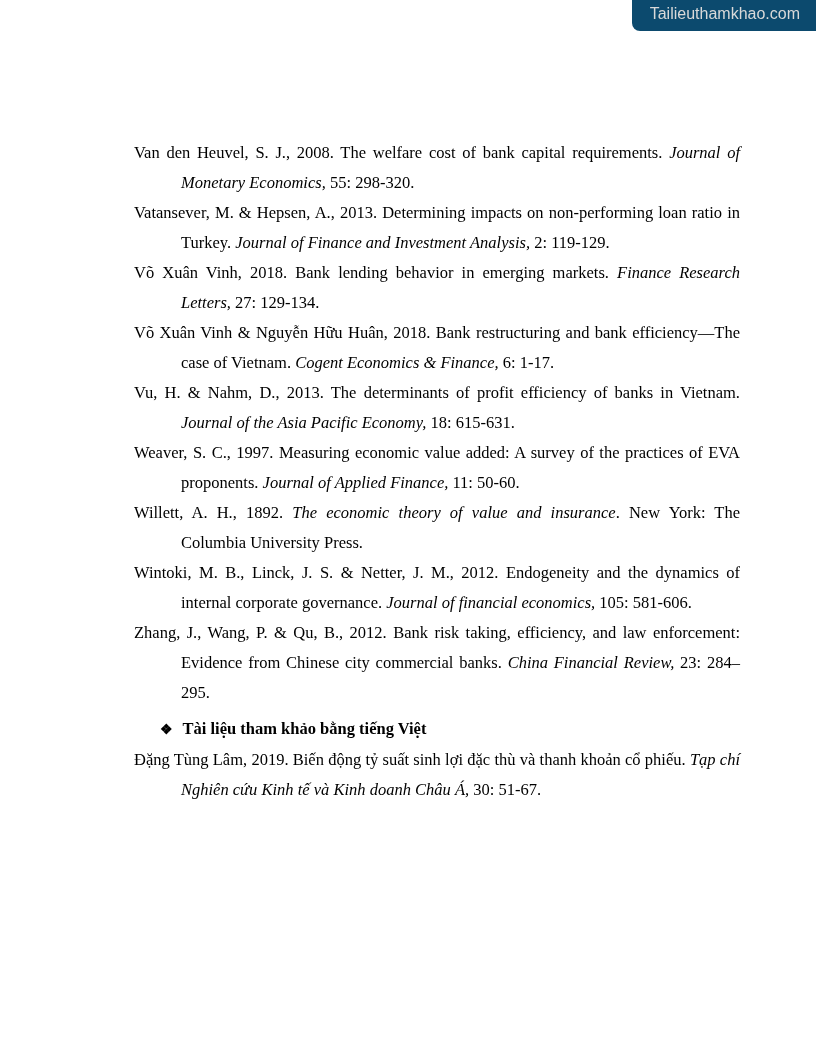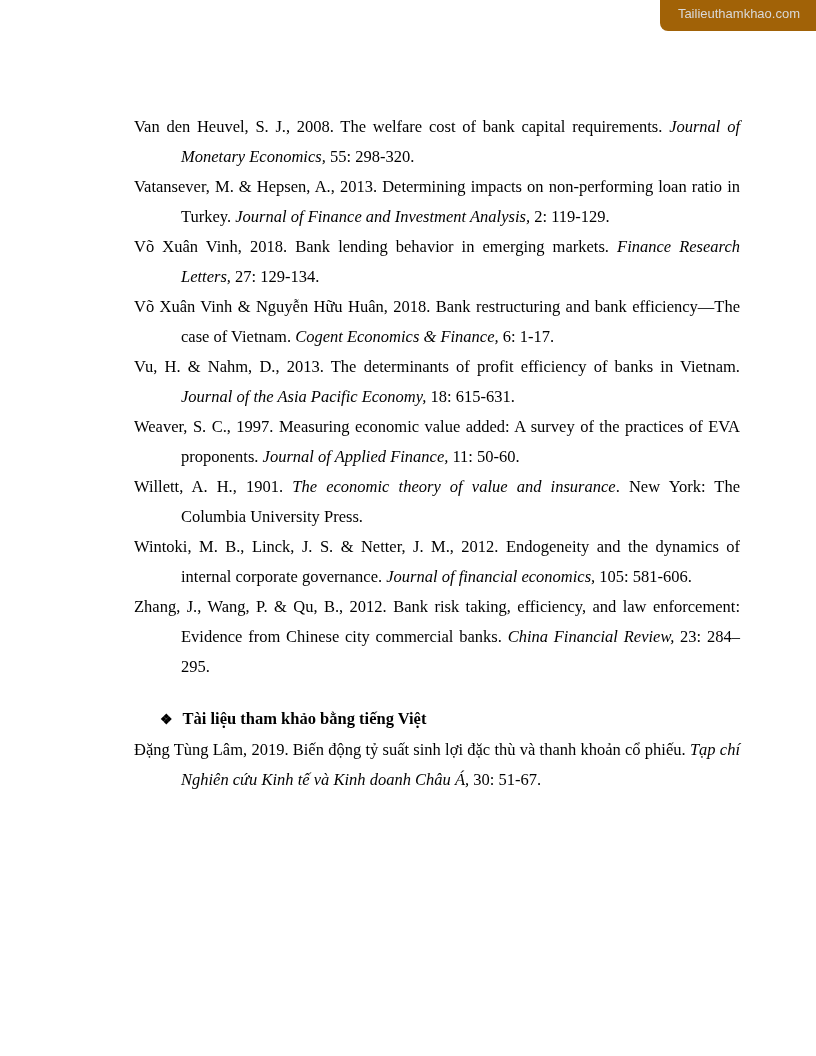--- a/index.html
+++ b/index.html
@@ -12,48 +12,48 @@
     background: #ffffff;
     position: relative;
     font-family: "Liberation Serif", "DejaVu Serif", serif;
     color: #000000;
     overflow: hidden;
   }
   .watermark {
     position: absolute;
     top: 0;
     right: 0;
-    background: #a16207;
+    background: #0c4a6e;
     color: #d9d9d9;
     font-family: "Liberation Sans", sans-serif;
-    font-size: 13px;
+    font-size: 16px;
     line-height: 16px;
     padding: 6px 16px 9px 18px;
     border-radius: 0 0 0 8px;
   }
   .content {
     position: absolute;
-    top: 112px;
+    top: 138px;
     left: 134px;
     width: 606px;
     font-size: 16.5px;
     line-height: 30px;
     font-family: Liberation Serif, serif;
   }
   .ref {
     margin: 0;
     padding-left: 47px;
     text-indent: -47px;
     text-align: justify;
   }
   .it {
     font-style: italic;
   }
   .section-heading {
-    margin: 22px 0 0 0;
+    margin: 6px 0 0 0;
     padding-left: 26px;
     font-weight: bold;
     line-height: 30px;
   }
   .bullet {
     display: inline-block;
     margin-right: 10px;
     font-size: 14px;
   }
 </style>
@@ -68,21 +68,21 @@
 
   <div class="content">
 
     <div id="ref-list-en">
         <p class="ref"><span>Van den Heuvel, S. J., 2008. The welfare cost of bank capital requirements. </span><span class="it">Journal of Monetary Economics,</span><span> 55: 298-320.</span></p>
         <p class="ref"><span>Vatansever, M. &amp; Hepsen, A., 2013. Determining impacts on non-performing loan ratio in Turkey. </span><span class="it">Journal of Finance and Investment Analysis,</span><span> 2: 119-129.</span></p>
         <p class="ref"><span>Võ Xuân Vinh, 2018. Bank lending behavior in emerging markets. </span><span class="it">Finance Research Letters,</span><span> 27: 129-134.</span></p>
         <p class="ref"><span>Võ Xuân Vinh &amp; Nguyễn Hữu Huân, 2018. Bank restructuring and bank efficiency—The case of Vietnam. </span><span class="it">Cogent Economics &amp; Finance,</span><span> 6: 1-17.</span></p>
         <p class="ref"><span>Vu, H. &amp; Nahm, D., 2013. The determinants of profit efficiency of banks in Vietnam. </span><span class="it">Journal of the Asia Pacific Economy,</span><span> 18: 615-631.</span></p>
         <p class="ref"><span>Weaver, S. C., 1997. Measuring economic value added: A survey of the practices of EVA proponents. </span><span class="it">Journal of Applied Finance,</span><span> 11: 50-60.</span></p>
-        <p class="ref"><span>Willett, A. H., 1901. </span><span class="it">The economic theory of value and insurance</span><span>. New York: The Columbia University Press.</span></p>
+        <p class="ref"><span>Willett, A. H., 1892. </span><span class="it">The economic theory of value and insurance</span><span>. New York: The Columbia University Press.</span></p>
         <p class="ref"><span>Wintoki, M. B., Linck, J. S. &amp; Netter, J. M., 2012. Endogeneity and the dynamics of internal corporate governance. </span><span class="it">Journal of financial economics,</span><span> 105: 581-606.</span></p>
         <p class="ref"><span>Zhang, J., Wang, P. &amp; Qu, B., 2012. Bank risk taking, efficiency, and law enforcement: Evidence from Chinese city commercial banks. </span><span class="it">China Financial Review,</span><span> 23: 284–295.</span></p>
       </div>
 
     <div class="section-heading">
       <span class="bullet">❖</span><span class="heading-text">Tài liệu tham khảo bằng tiếng Việt</span>
     </div>
 
     <div id="ref-list-vi">
         <p class="ref"><span>Đặng Tùng Lâm, 2019. Biến động tỷ suất sinh lợi đặc thù và thanh khoản cổ phiếu. </span><span class="it">Tạp chí Nghiên cứu Kinh tế và Kinh doanh Châu Á,</span><span> 30: 51-67.</span></p>

